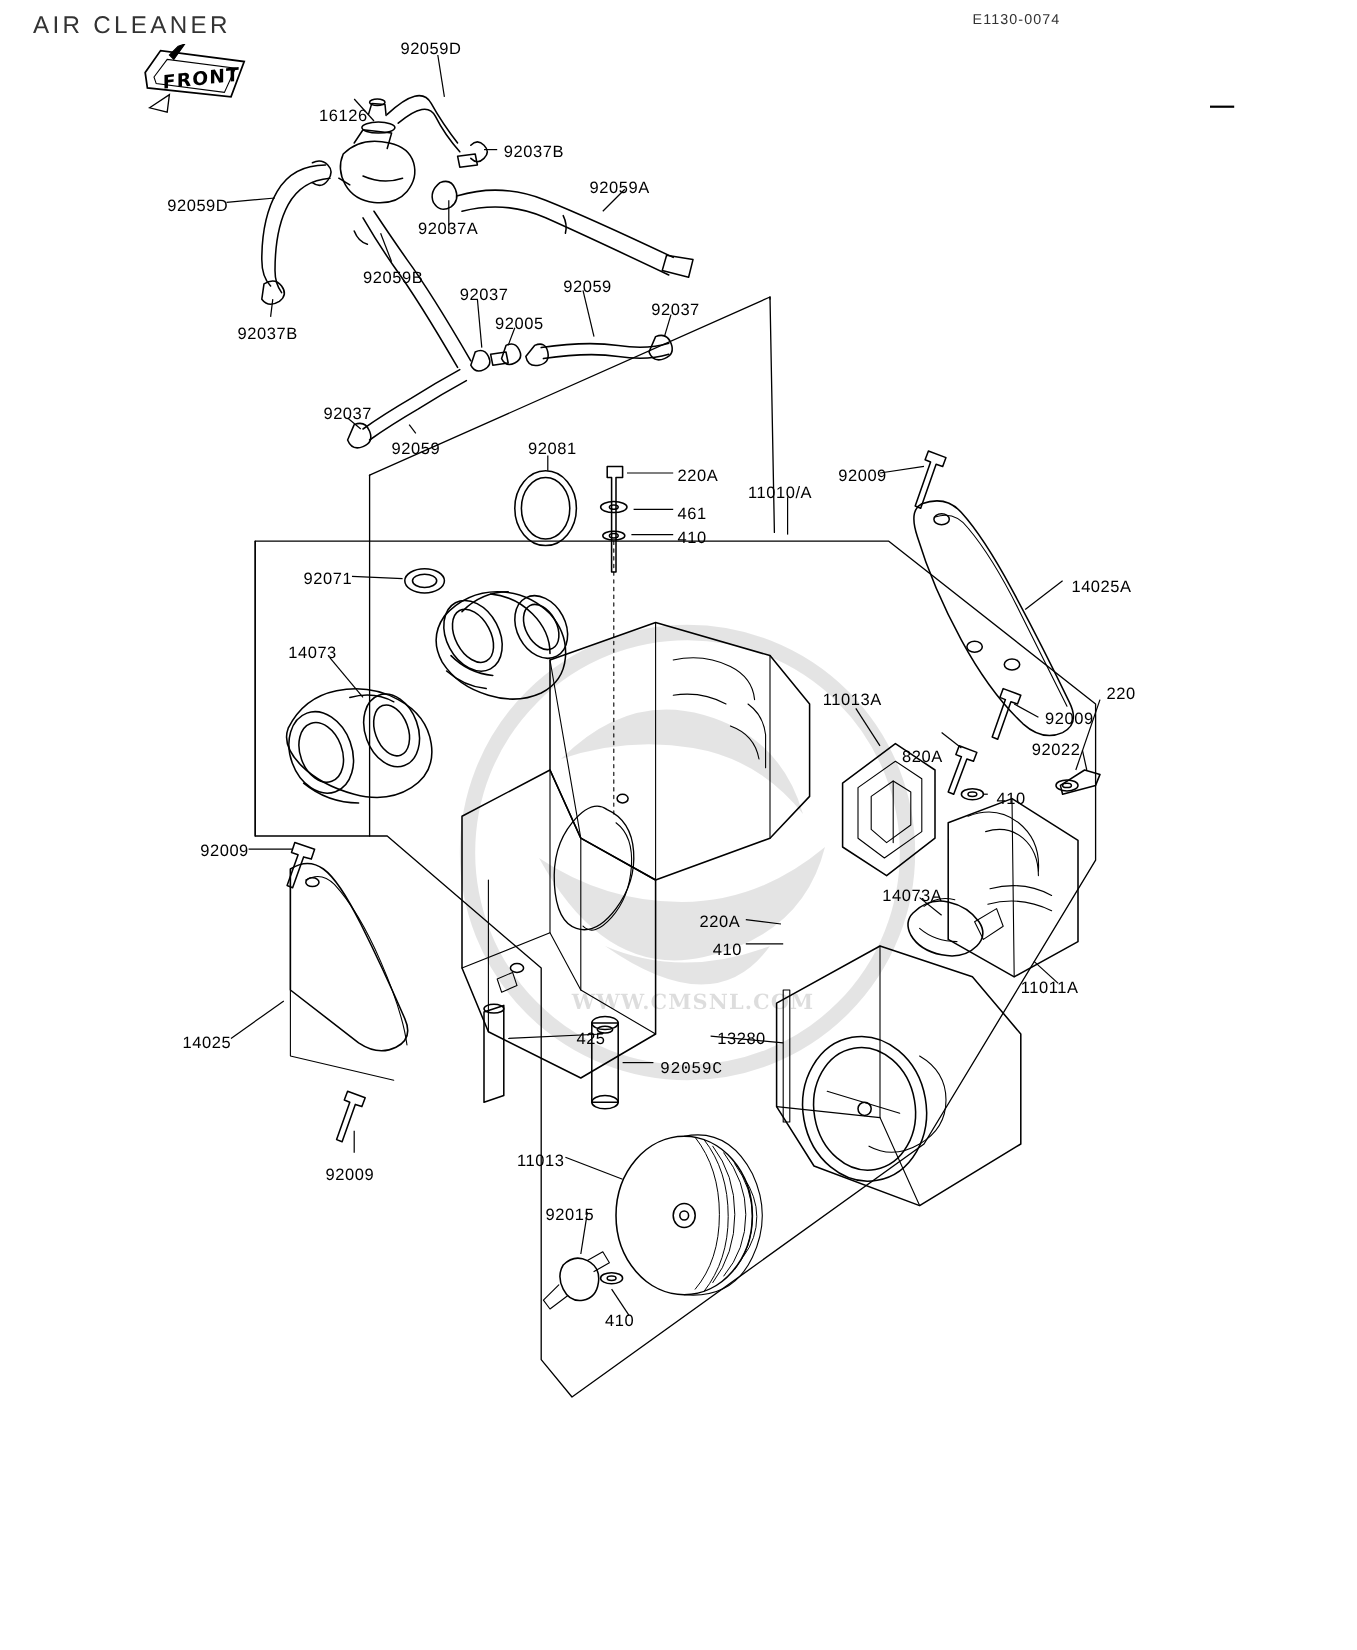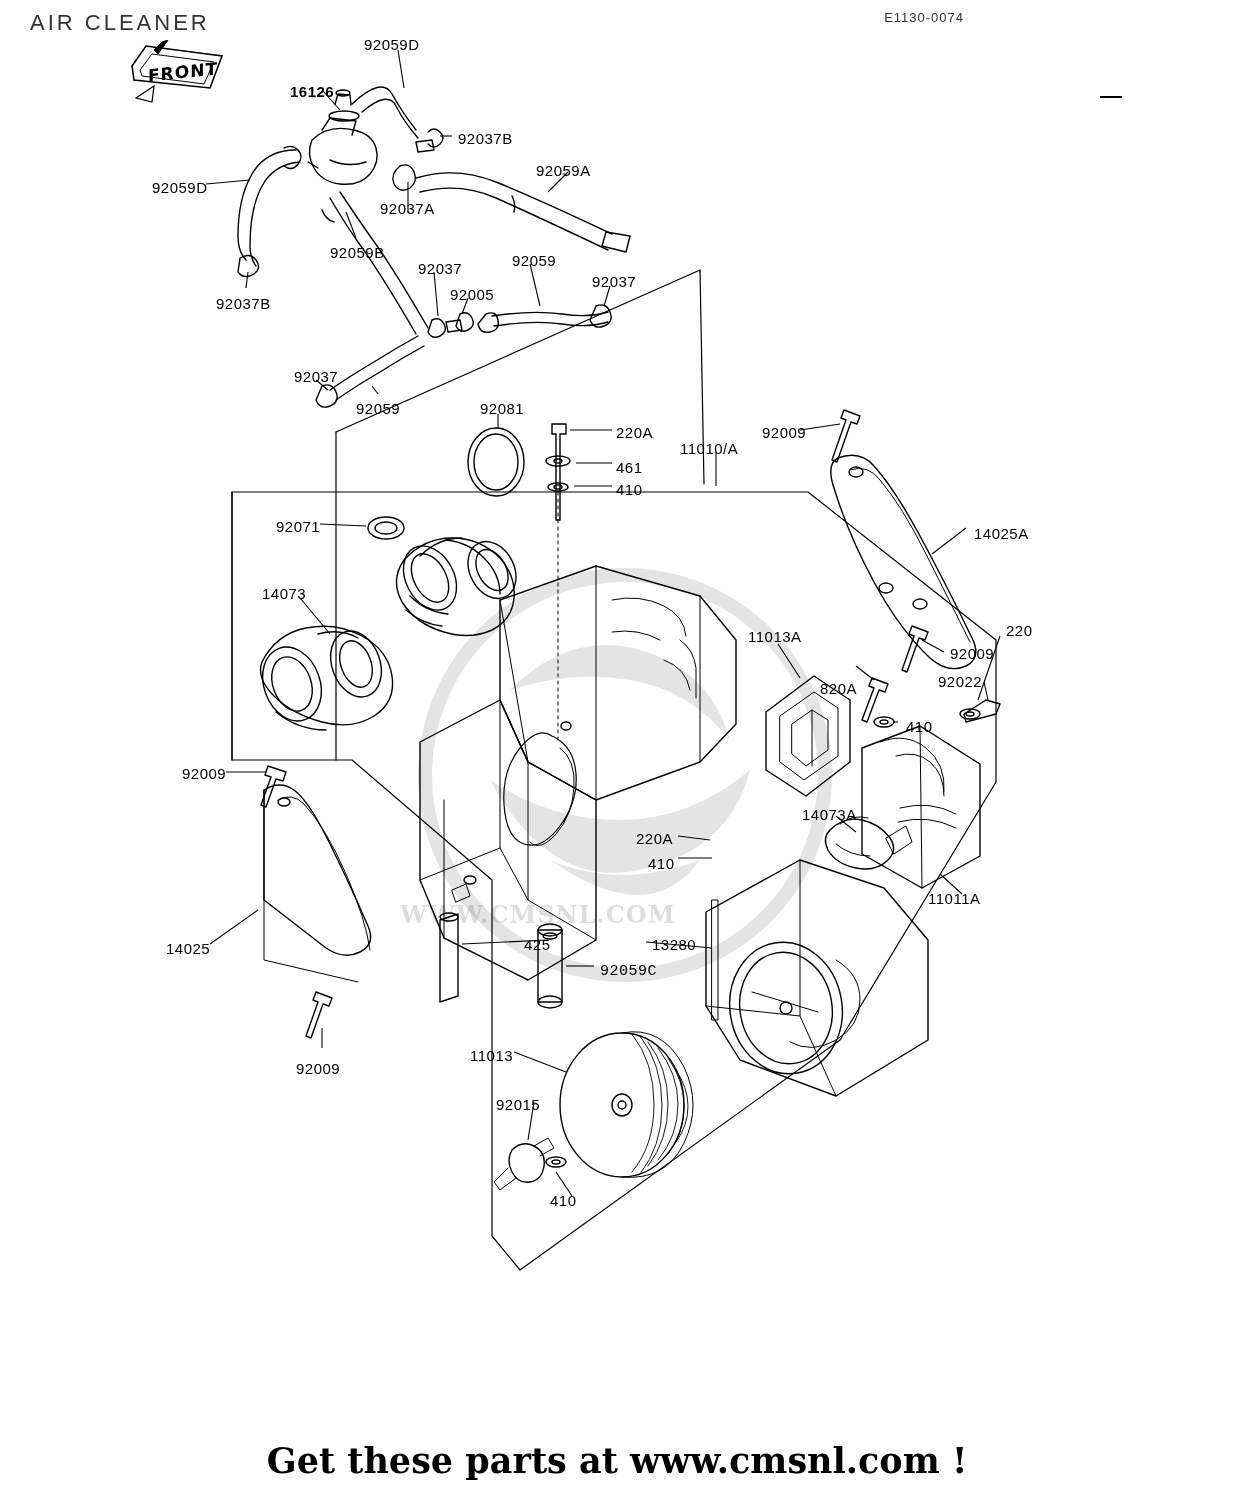--- a/index.html
+++ b/index.html
@@ -84,24 +84,24 @@
     width: 470px;
     height: 430px;
     opacity: 0.10;
     pointer-events: none;
   }
   .wm-text {
     position: absolute;
     left: 400px;
     top: 900px;
     width: 460px;
-    text-align: left;
+    text-align: center;
     font-family: "DejaVu Serif", serif;
     font-weight: bold;
-    font-size: 24px;
+    font-size: 19px;
     color: #000;
     opacity: 0.13;
     letter-spacing: 1px;
   }
   .right-tick {
     position: absolute;
     right: 0px;
     top: 96px;
     width: 22px;
     height: 2px;
@@ -395,21 +395,21 @@
         <path d="M120 130 q60 -60 130 -40 q70 20 90 90 q-40 -50 -100 -60 q-60 -10 -120 10 Z"></path>
         <path d="M100 220 q60 40 130 40 q70 0 130 -50 q-20 80 -110 100 q-90 20 -150 -90 Z"></path>
         <path d="M160 300 q70 30 150 0 q-50 70 -150 0 Z"></path>
       </g>
     </svg>
   </div>
   <div class="wm-text">WWW.CMSNL.COM</div>
 
   <div id="callout-layer">
       <div class="lbl" style="left: 364px; top: 36px;">92059D</div>
-      <div class="lbl" style="left: 290px; top: 83px; font-weight: bold;">16126</div>
+      <div class="lbl" style="left: 290px; top: 97px;">16126</div>
       <div class="lbl" style="left: 458px; top: 130px;">92037B</div>
       <div class="lbl" style="left: 536px; top: 162px;">92059A</div>
       <div class="lbl" style="left: 152px; top: 179px;">92059D</div>
       <div class="lbl" style="left: 380px; top: 200px;">92037A</div>
       <div class="lbl" style="left: 330px; top: 244px;">92059B</div>
       <div class="lbl" style="left: 418px; top: 260px;">92037</div>
       <div class="lbl" style="left: 512px; top: 252px;">92059</div>
       <div class="lbl" style="left: 592px; top: 273px;">92037</div>
       <div class="lbl" style="left: 450px; top: 286px;">92005</div>
       <div class="lbl" style="left: 216px; top: 295px;">92037B</div>
@@ -438,14 +438,13 @@
       <div class="lbl" style="left: 524px; top: 936px;">425</div>
       <div class="lbl" style="left: 652px; top: 936px;">13280</div>
       <div class="lbl" style="left: 166px; top: 940px;">14025</div>
       <div class="lbl" style="left: 600px; top: 963px; font-family: Liberation Mono, monospace;">92059C</div>
       <div class="lbl" style="left: 296px; top: 1060px;">92009</div>
       <div class="lbl" style="left: 470px; top: 1047px;">11013</div>
       <div class="lbl" style="left: 496px; top: 1096px;">92015</div>
       <div class="lbl" style="left: 550px; top: 1192px;">410</div>
     </div>
 
-  <div class="footer">Get these parts at www.cmsnl.com !</div>
 </div>
 
 </body></html>

